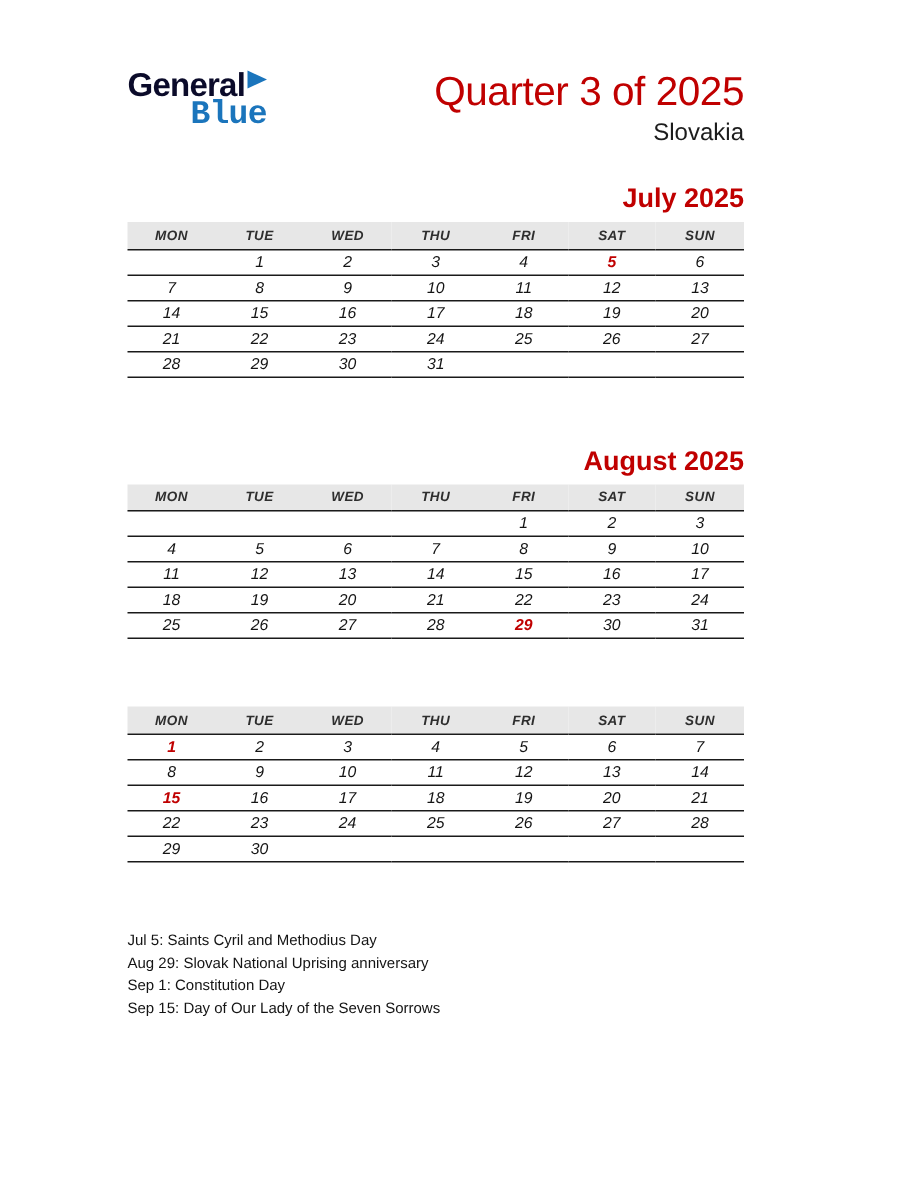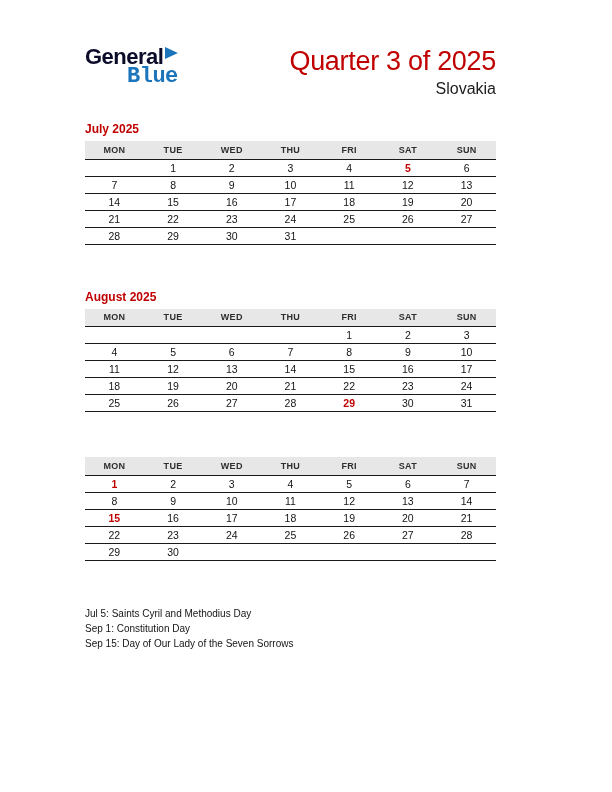--- a/index.html
+++ b/index.html
@@ -71,28 +71,30 @@
   .subtitle {
     margin-top: 3px;
     font-size: 16px;
     color: #1c1c1c;
   }
   
   .months { margin-top: 24px; }
   .month { margin-bottom: 45px; }
   .month-title {
     margin: 0 0 5px 0;
-    font-size: 12px;
+    font-size: 18px;
     font-weight: 700;
     color: var(--accent-red);
+    text-align: right;
   }
   table {
     width: 100%;
     border-collapse: collapse;
     table-layout: fixed;
+    font-style: italic;
   }
   thead th {
     background: var(--header-gray);
     font-size: 9px;
     font-weight: 700;
     color: #2e2e2e;
     height: 18px;
     text-align: center;
     letter-spacing: 0.3px;
     border-bottom: 1px solid var(--line-color);
@@ -322,17 +324,18 @@
               <td></td>
               <td></td>
             </tr>
           </tbody>
         </table>
       </section>
     </div>
 
   <div class="holiday-list">
       <div class="holiday-line">Jul 5: Saints Cyril and Methodius Day</div>
+      <div class="holiday-line">Aug 29: Slovak National Uprising anniversary</div>
       <div class="holiday-line">Sep 1: Constitution Day</div>
       <div class="holiday-line">Sep 15: Day of Our Lady of the Seven Sorrows</div>
     </div>
 
 </div>
 
 </body></html>

